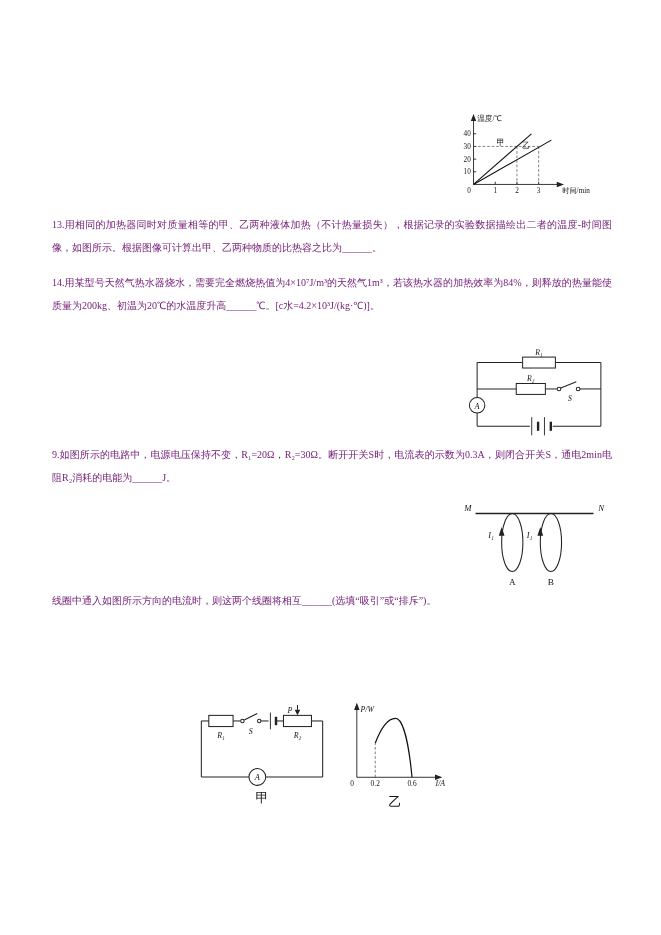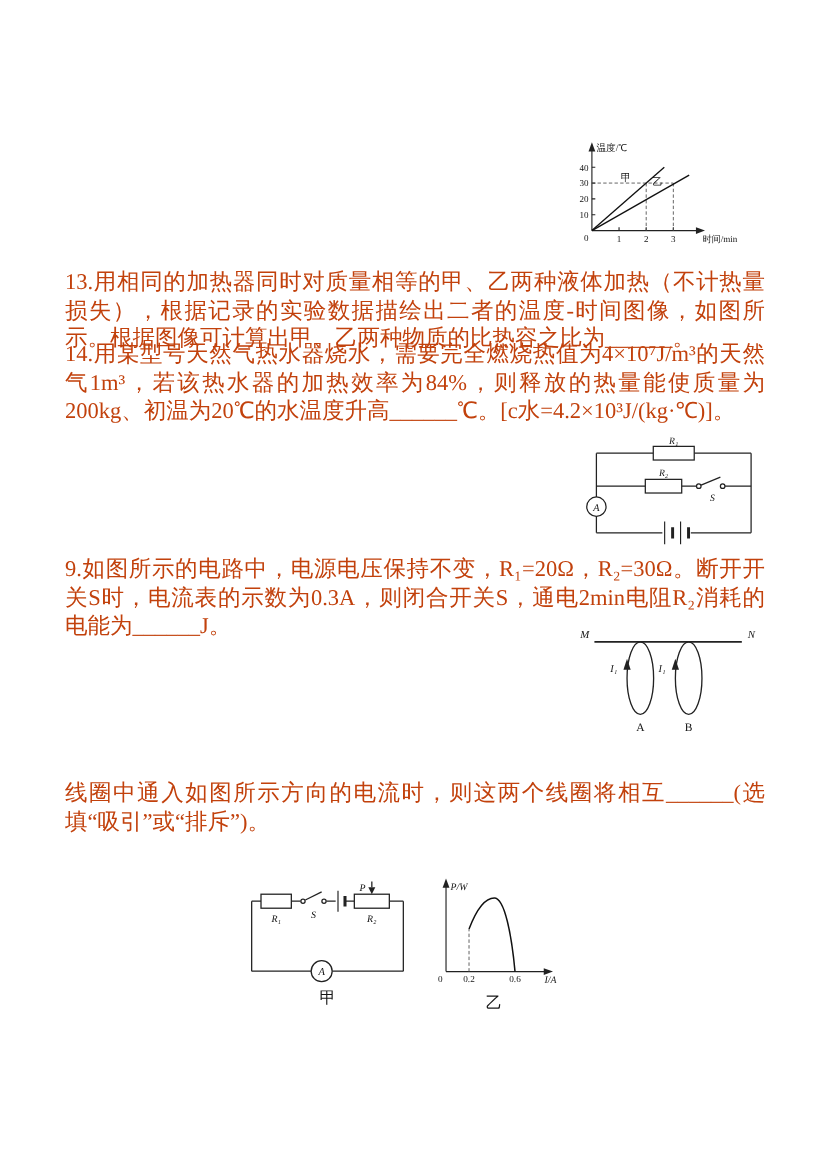--- a/index.html
+++ b/index.html
@@ -4,22 +4,22 @@
 <style>
   * { margin:0; padding:0; box-sizing:border-box; }
   body { background:#ffffff; }
   .page {
     position:relative; width:661px; height:843px; margin:0 auto;
     background:#ffffff; color:#141414;
     font-family:"Liberation Serif", serif;
     overflow:hidden;
   }
   .para {
-    position:absolute; font-size:18px; line-height:22.5px;
-    text-align:justify; color:#c2410c;
+    position:absolute; font-size:10px; line-height:22.5px;
+    text-align:justify; color:#701a75;
   }
   .fig { position:absolute; }
   svg text { font-family:"Liberation Serif", serif; fill:#141414; }
   svg text.it { font-style:italic; }
   .caption { position:absolute; font-size:13px; text-align:center; }
   .section-title { position:absolute; font-size:13.5px; font-weight:bold; }
   .footer { position:absolute; left:0; width:100%; text-align:center; font-size:11px; color:#222; }
 </style>
 </head>
 <body>
@@ -107,21 +107,21 @@
     <ellipse cx="52" cy="46" rx="11" ry="30" fill="none" stroke="#222" stroke-width="1.1"></ellipse>
     <ellipse cx="92" cy="46" rx="11" ry="30" fill="none" stroke="#222" stroke-width="1.1"></ellipse>
     <polygon points="41,30 38,39 44,39" fill="#222"></polygon>
     <polygon points="81,30 78,39 84,39" fill="#222"></polygon>
     <text class="it" x="30" y="41" font-size="8.5" text-anchor="middle">I₁</text>
     <text class="it" x="70" y="41" font-size="8.5" text-anchor="middle">I₁</text>
     <text x="52" y="90" font-size="9.5" text-anchor="middle">A</text>
     <text x="92" y="90" font-size="9.5" text-anchor="middle">B</text>
   </svg>
 
-  <p class="para" style="left:52px; top:590px; width:560px;margin-top:33px;">线圈中通入如图所示方向的电流时，则这两个线圈将相互______(选填“吸引”或“排斥”)。</p>
+  <p class="para" style="left:52px; top:590px; width:560px;">线圈中通入如图所示方向的电流时，则这两个线圈将相互______(选填“吸引”或“排斥”)。</p>
 
 
   <svg class="fig" style="left:192px; top:704px;" width="140" height="89" viewBox="0 0 150 95">
     <g stroke="#222" stroke-width="1.1" fill="none">
       <line x1="10" y1="18" x2="18" y2="18"></line>
       <line x1="44" y1="18" x2="52" y2="18"></line>
       <line x1="74" y1="18" x2="82" y2="18"></line>
       <line x1="90" y1="18" x2="98" y2="18"></line>
       <line x1="128" y1="18" x2="140" y2="18"></line>
       <line x1="10" y1="18" x2="10" y2="78"></line>

